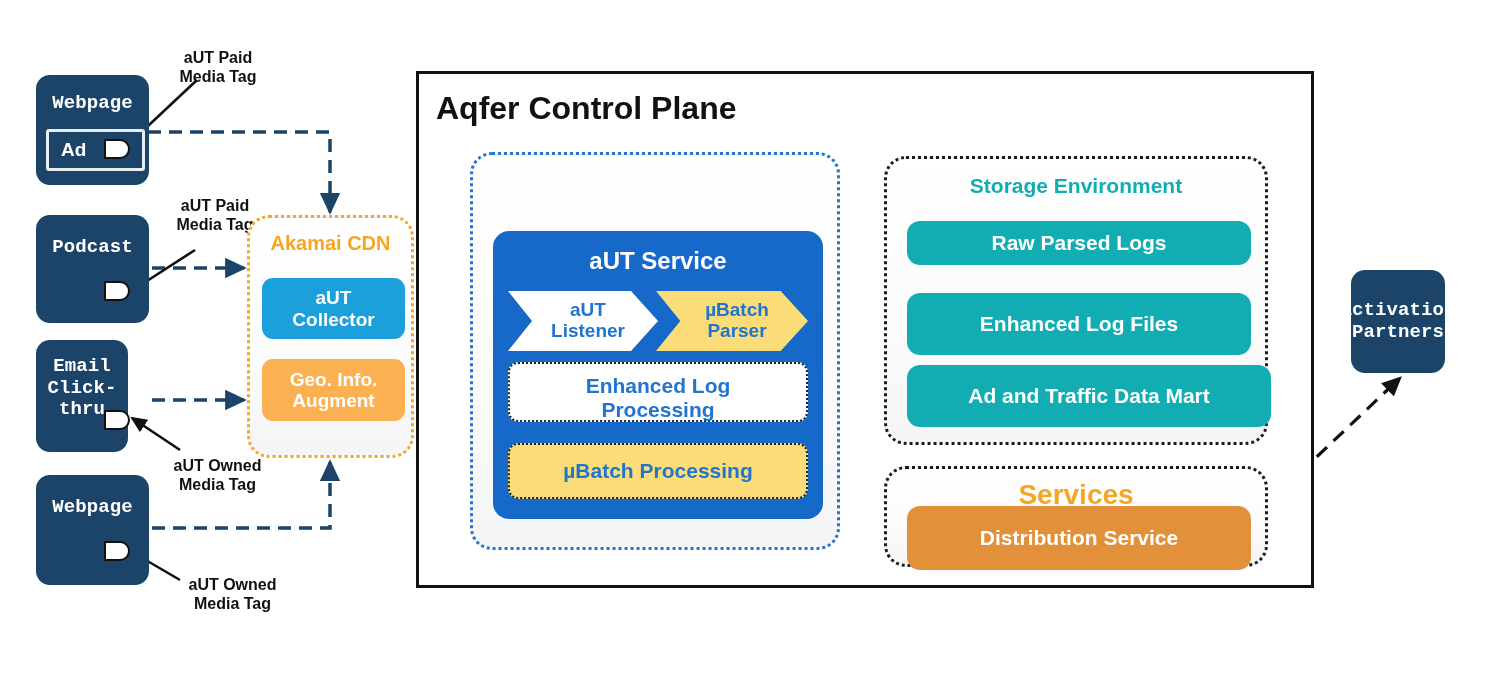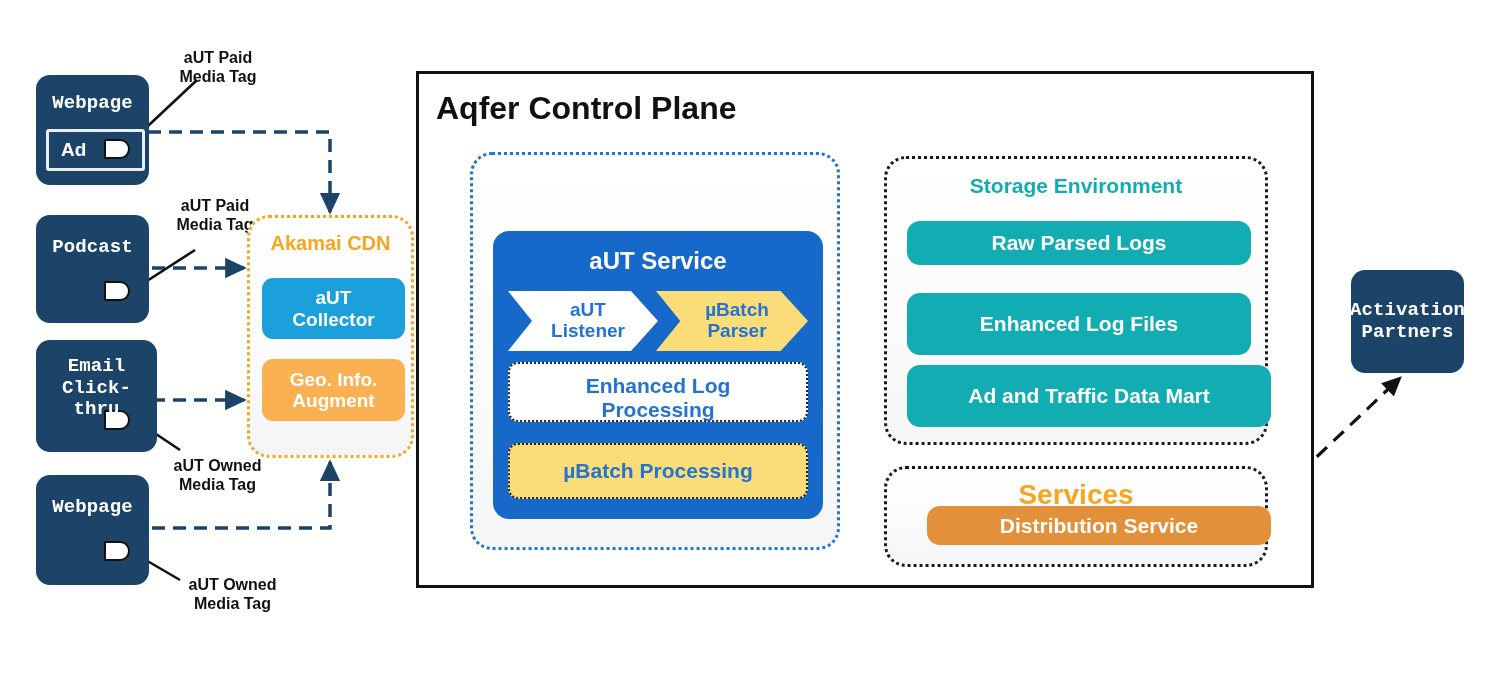--- a/index.html
+++ b/index.html
@@ -140,21 +140,21 @@
       <span class="adlbl">Ad</span>
       <span class="tagmark" style="right:12px;top:7px;"></span>
     </div>
   </div>
 
   <div class="node src" style="left:36px;top:215px;width:113px;height:108px;justify-content:flex-start;padding-top:22px;">
     <span class="lbl">Podcast</span>
     <span class="tagmark" style="left:68px;top:66px;"></span>
   </div>
 
-  <div class="node src" style="left:36px;top:340px;width:121px;height:112px;justify-content:flex-start;padding-top:16px;">
+  <div class="node src" style="left:36px;top:340px;width:92px;height:112px;justify-content:flex-start;padding-top:16px;">
     <span class="lbl" style="white-space:pre-line;">Email
 Click-thru</span>
     <span class="tagmark" style="left:68px;top:70px;"></span>
   </div>
 
   <div class="node src" style="left:36px;top:475px;width:113px;height:110px;justify-content:flex-start;padding-top:22px;">
     <span class="lbl">Webpage</span>
     <span class="tagmark" style="left:68px;top:66px;"></span>
   </div>
 
@@ -211,23 +211,23 @@
     <div class="pill pill-teal" style="left:20px;top:134px;width:344px;height:62px;">
       <span>Enhanced Log Files</span>
     </div>
     <div class="pill pill-teal" style="left:20px;top:206px;width:364px;height:62px;">
       <span>Ad and Traffic Data Mart</span>
     </div>
   </div>
 
   <div class="group grp-services" style="left:884px;top:466px;width:384px;height:101px;">
     <div class="gtitle" style="top:10px;">Services</div>
-    <div class="pill pill-orange" style="left:20px;top:37px;width:344px;height:39px;margin-left:20px;">
+    <div class="pill pill-orange" style="left:20px;top:37px;width:344px;height:64px;">
       <span>Distribution Service</span>
     </div>
   </div>
 
-  <div class="node src" style="left:1351px;top:270px;width:113px;height:103px;">
+  <div class="node src" style="left:1351px;top:270px;width:94px;height:103px;">
     <span class="lbl" style="white-space:pre-line;">Activation
 Partners</span>
   </div>
 
 </div>
 
 </body></html>

